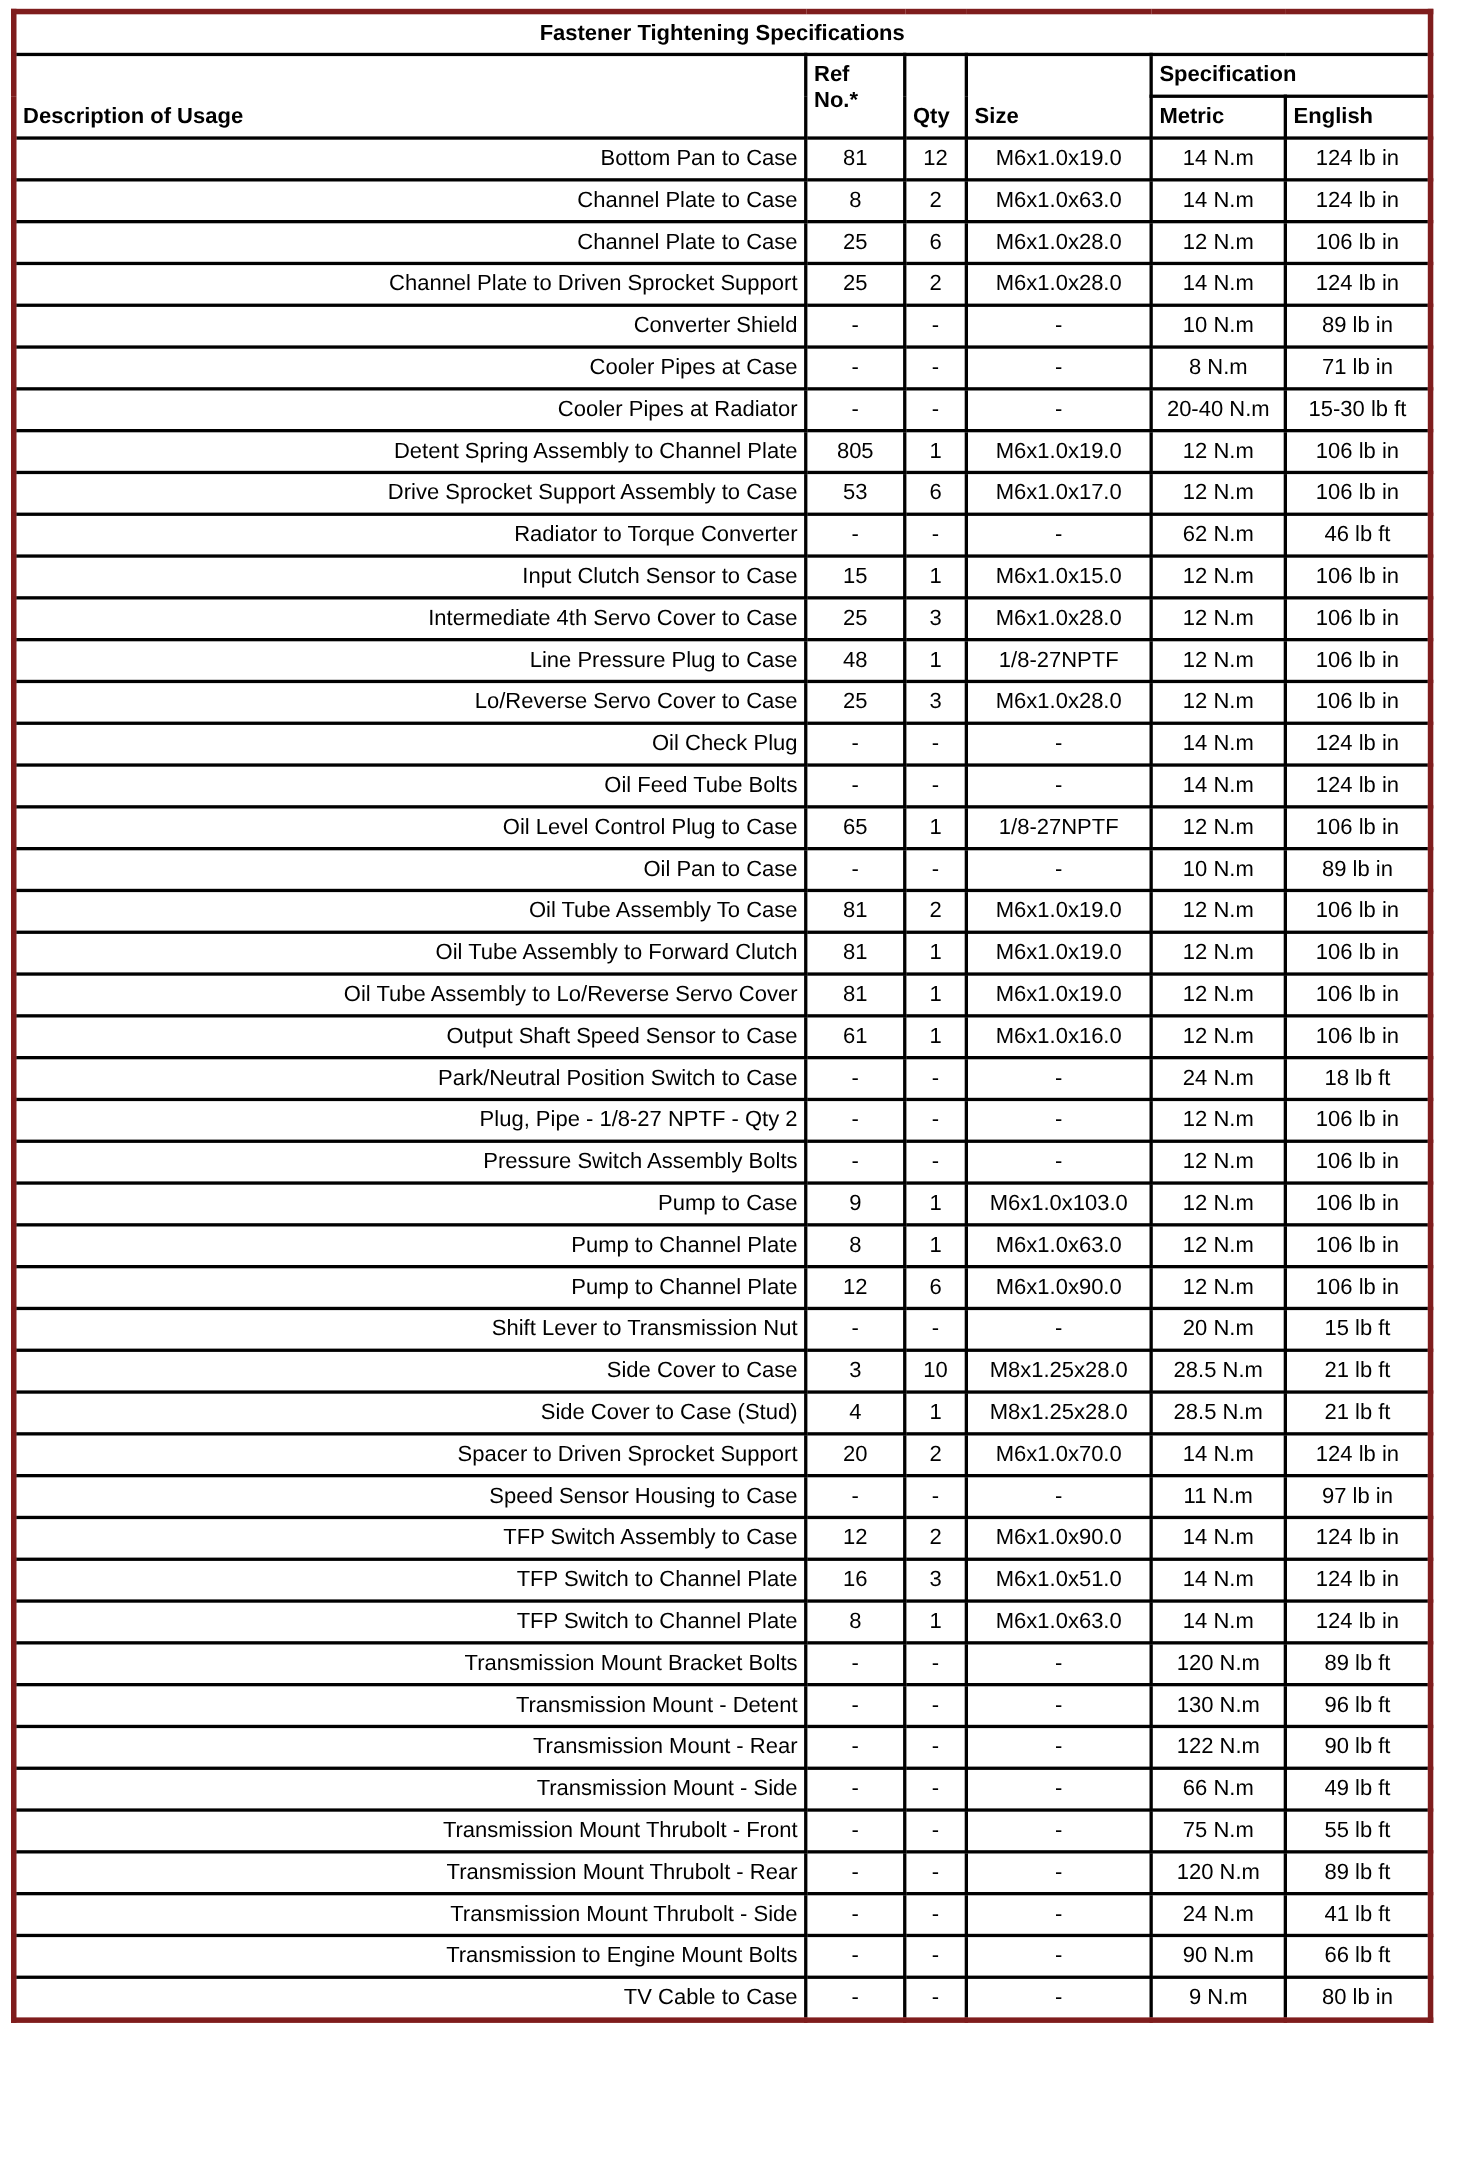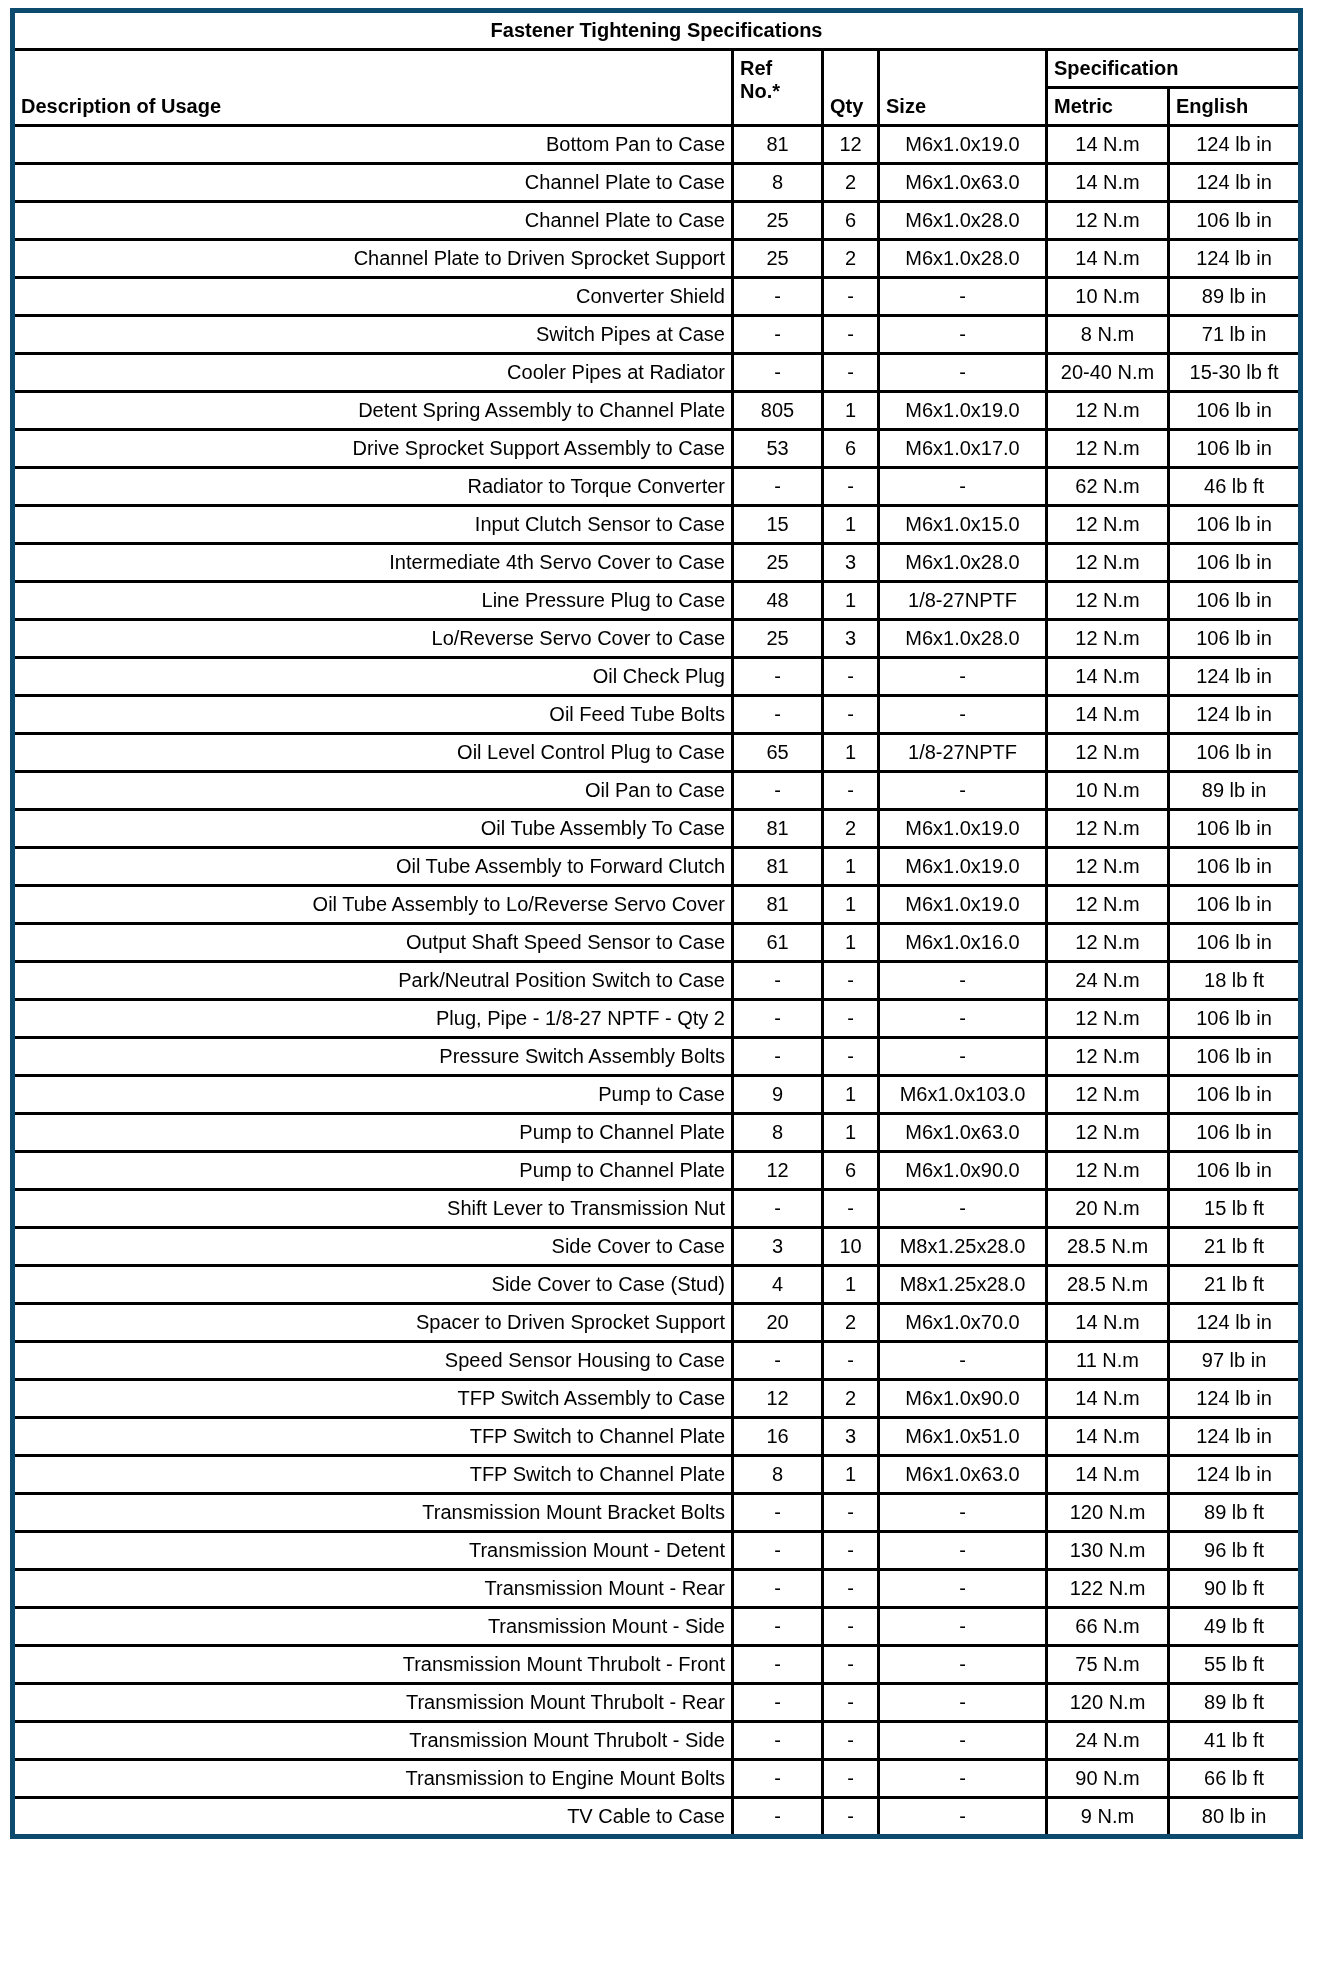--- a/index.html
+++ b/index.html
@@ -11,21 +11,21 @@
   }
   .page {
     width: 1328px;
     box-sizing: border-box;
     padding: 8px 10px;
   }
   table.spec-table {
     width: 1044px;
     border-collapse: collapse;
     table-layout: fixed;
-    border: 5px solid #0c4a6e;
+    border: 5px solid #7f1d1d;
   }
   table.spec-table th,
   table.spec-table td {
     border: 3px solid #000;
     font-size: 20px;
     line-height: 1.15;
     padding: 6px 6px;
     overflow: hidden;
     word-wrap: break-word;
   }
@@ -143,21 +143,21 @@
   <tr>
     <td class="cell-description">Converter Shield</td>
     <td class="cell-ref">-</td>
     <td class="cell-qty">-</td>
     <td class="cell-size">-</td>
     <td class="cell-metric">10 N.m</td>
     <td class="cell-english">89 lb in</td>
   </tr>
 
   <tr>
-    <td class="cell-description">Switch Pipes at Case</td>
+    <td class="cell-description">Cooler Pipes at Case</td>
     <td class="cell-ref">-</td>
     <td class="cell-qty">-</td>
     <td class="cell-size">-</td>
     <td class="cell-metric">8 N.m</td>
     <td class="cell-english">71 lb in</td>
   </tr>
 
   <tr>
     <td class="cell-description">Cooler Pipes at Radiator</td>
     <td class="cell-ref">-</td>

